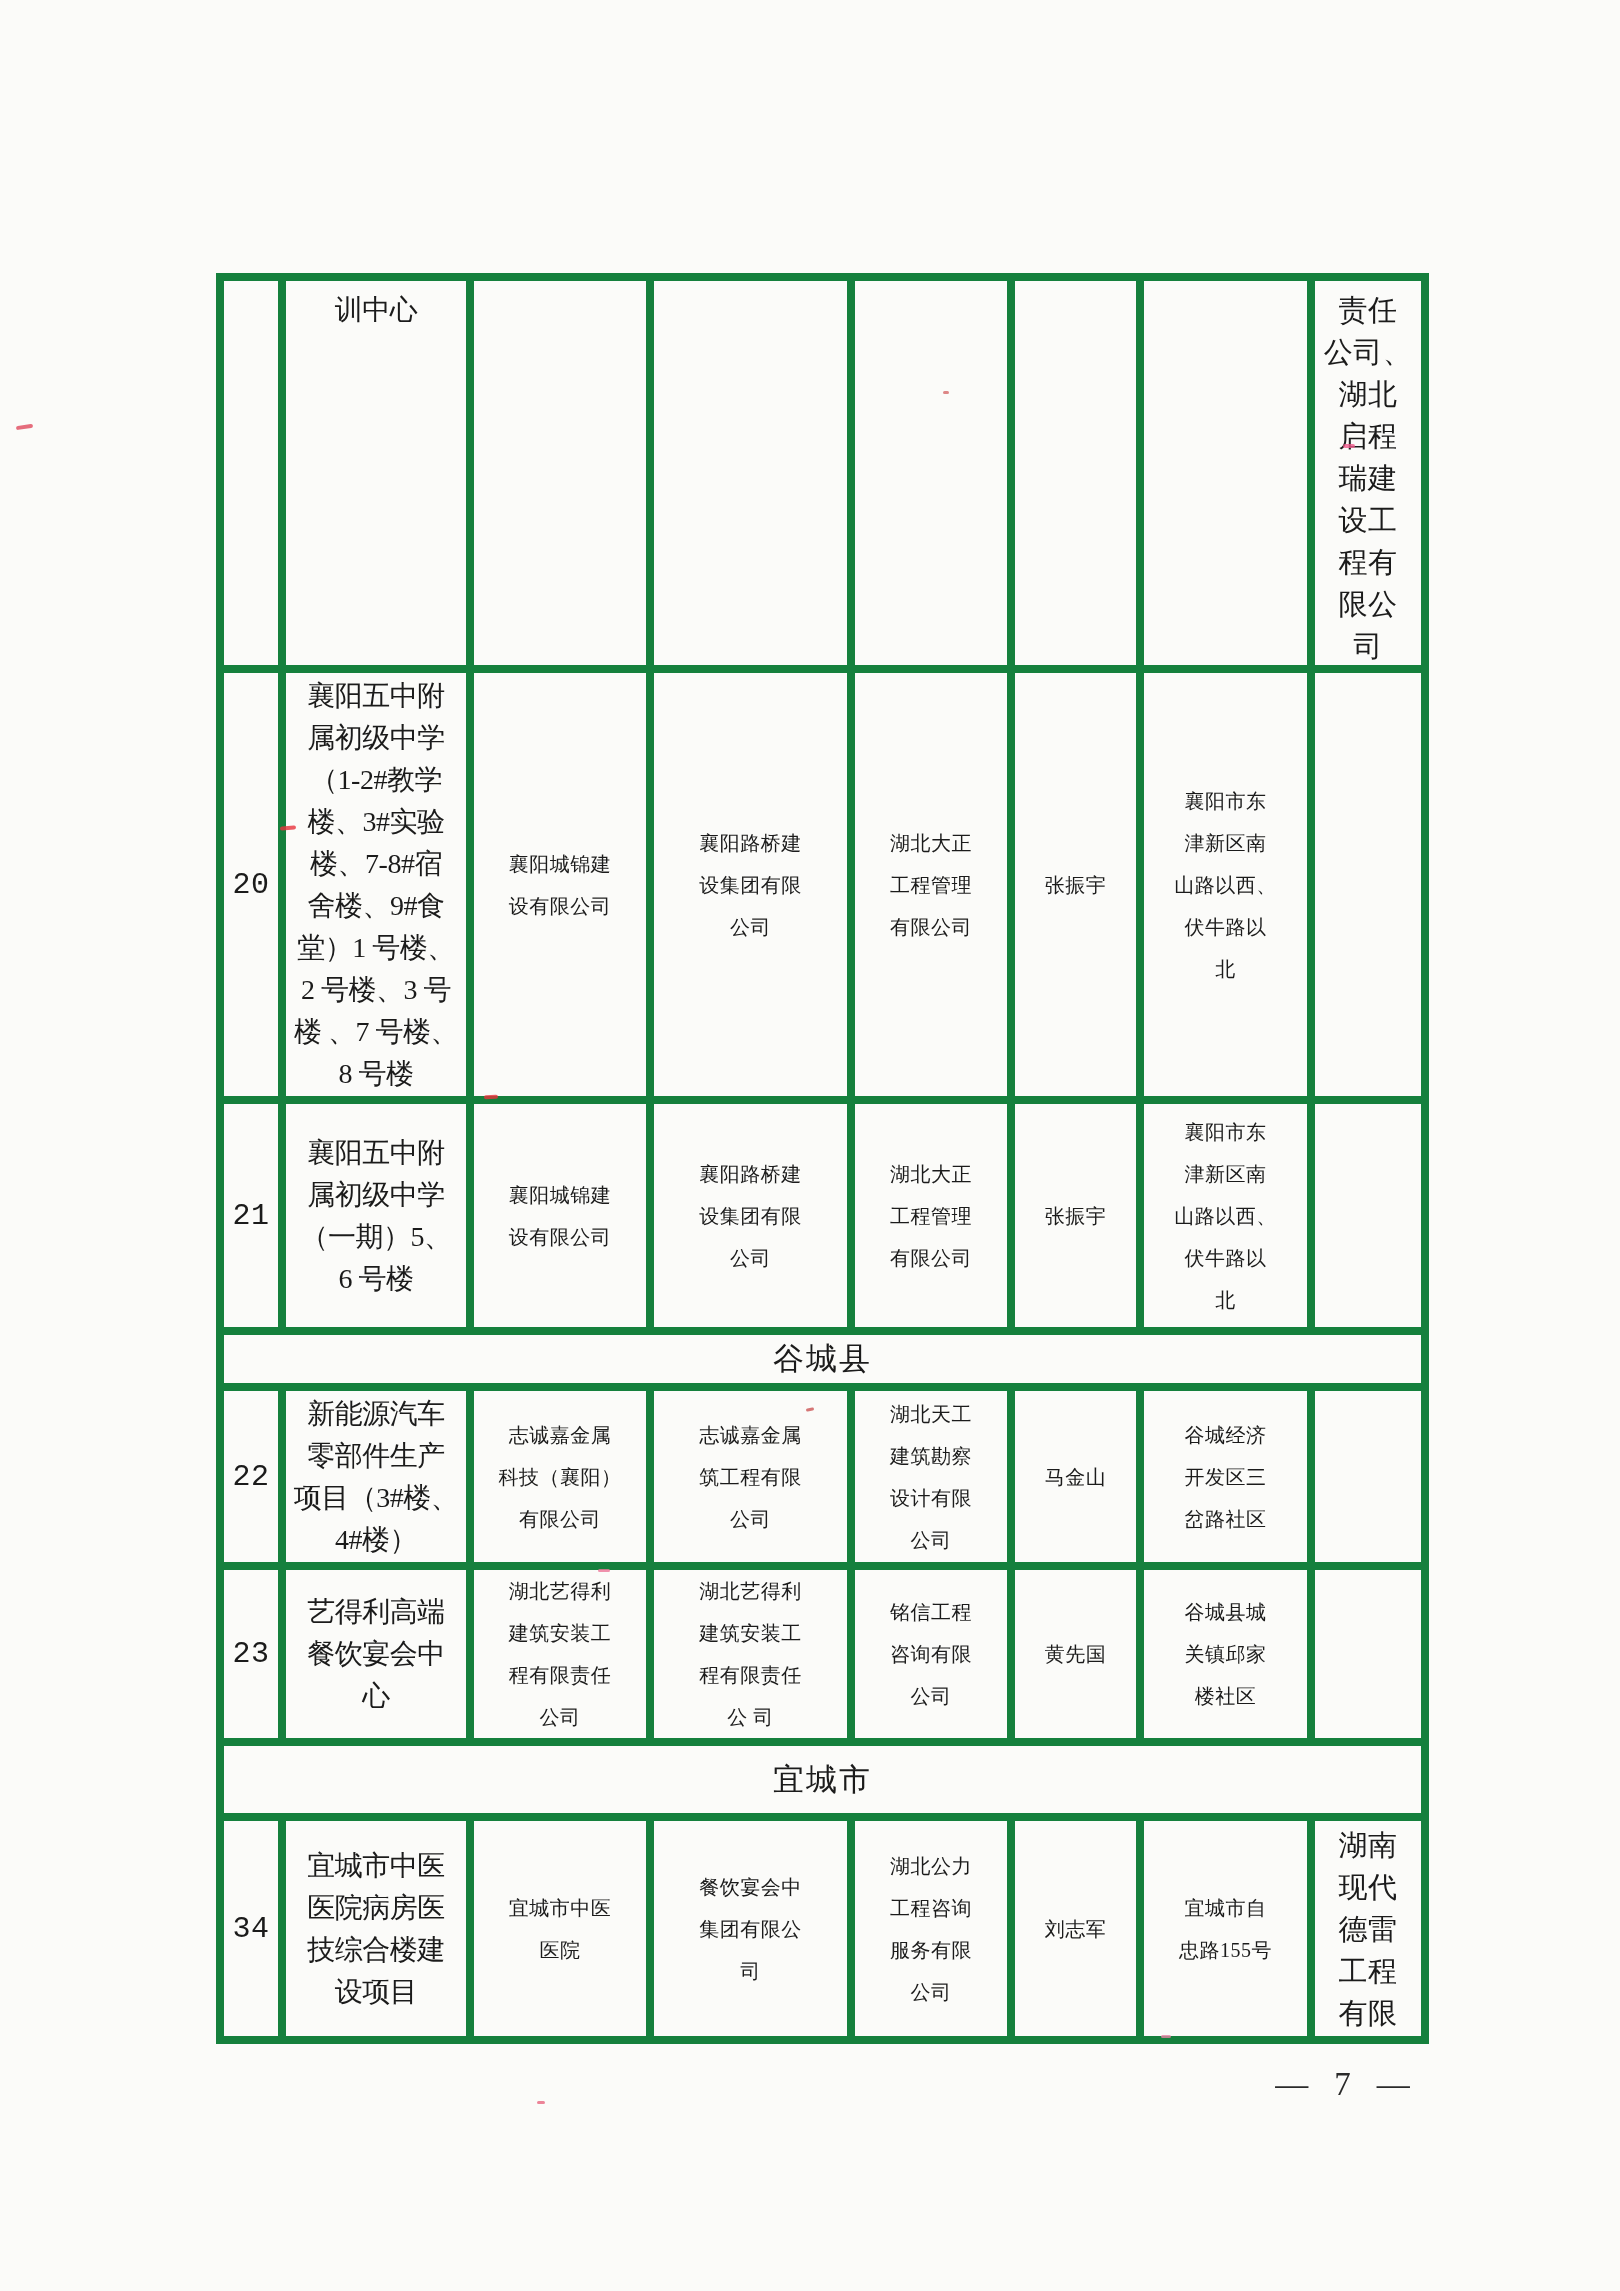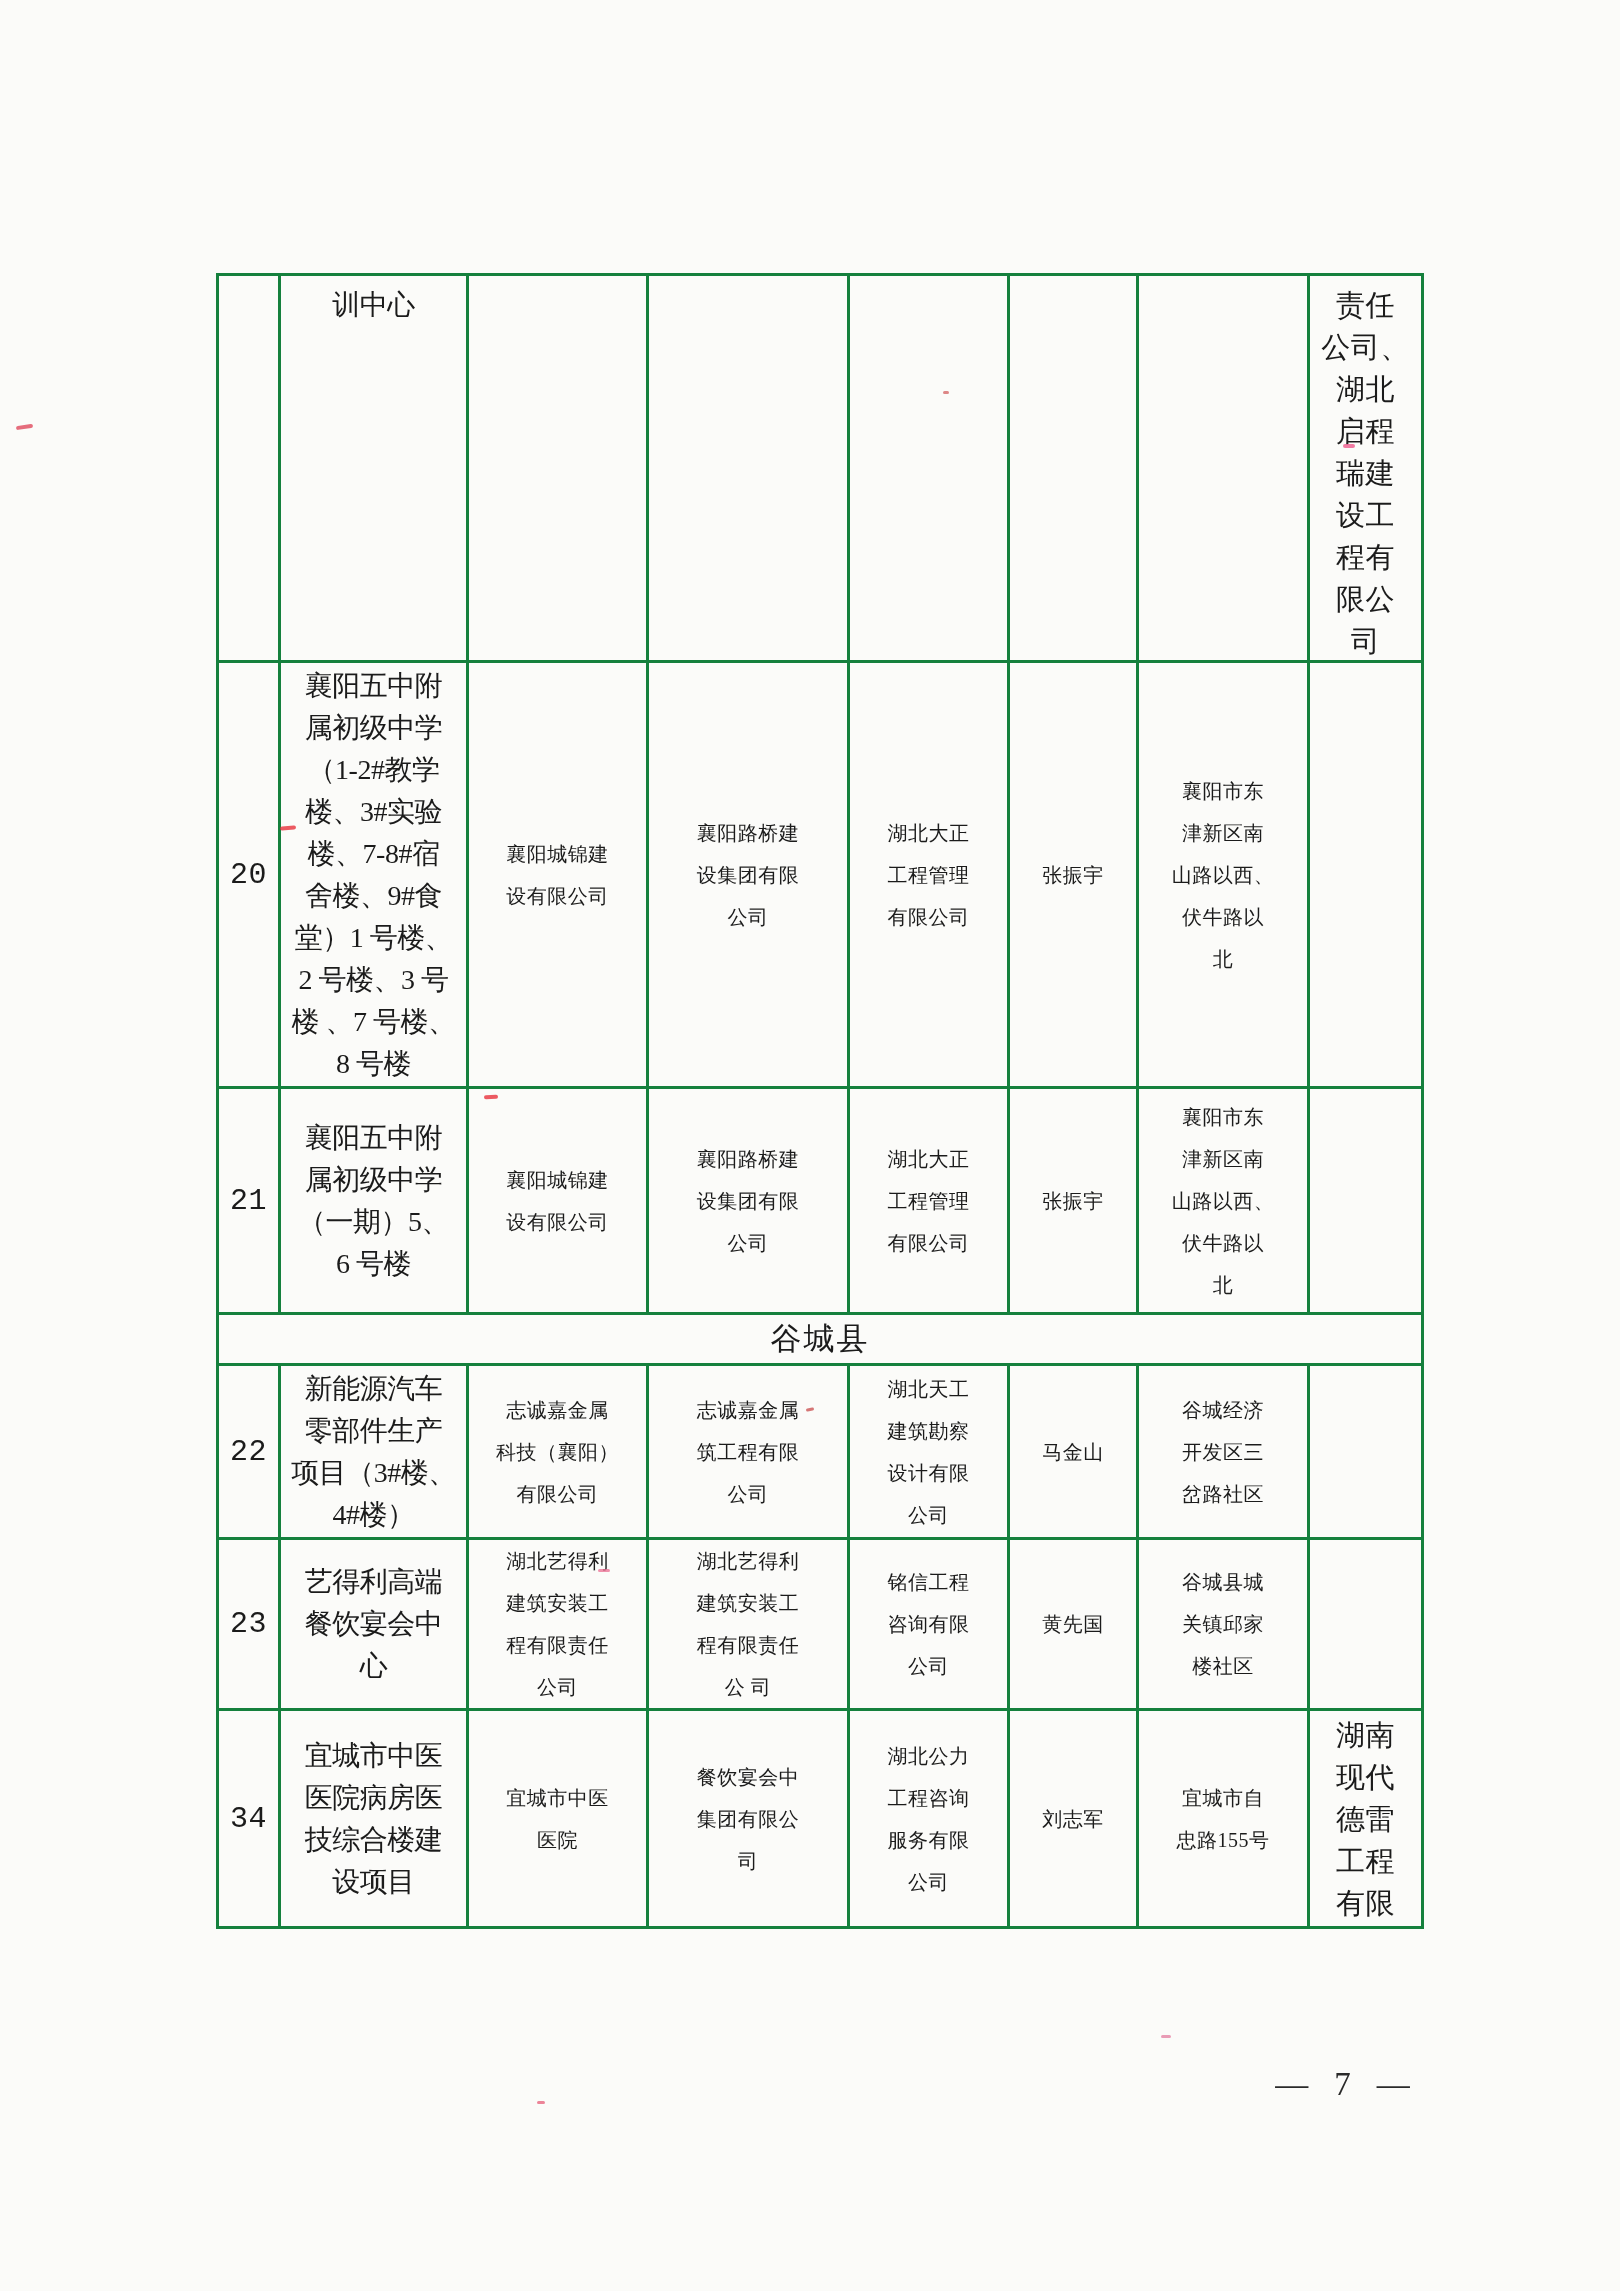--- a/index.html
+++ b/index.html
@@ -11,21 +11,21 @@
     -webkit-font-smoothing:antialiased;
   }
   .page{position:absolute;inset:0;overflow:hidden;}
   table.doc{
     position:absolute;left:216px;top:273px;
     border-collapse:collapse;table-layout:fixed;
     width:1205px;
     border:2.9px solid #161616;
   }
   table.doc td{
-    border:3px solid #15803d;
+    border:8px solid #15803d;
     padding:0;vertical-align:middle;
   }
   .ci{
     width:100%;
     display:flex;flex-direction:column;
     justify-content:center;align-items:center;
     overflow:hidden;
     white-space:pre-line;
     text-align:center;
     font-size:20px;line-height:42px;
@@ -265,20 +265,25 @@
       <td>
             <div class="ci">谷城县城
 关镇邱家
 楼社区</div>
           </td>
       <td class="c-remark">
             <div class="ci"></div>
           </td>
     </tr>
 
+    <tr class="r6 band">
+      <td colspan="8">
+            <div class="ci">宜城市</div>
+          </td>
+    </tr>
 
     <tr class="r7">
       <td class="c-no">
             <div class="ci">34</div>
           </td>
       <td class="c-project">
             <div class="ci">宜城市中医
 医院病房医
 技综合楼建
 设项目</div>

